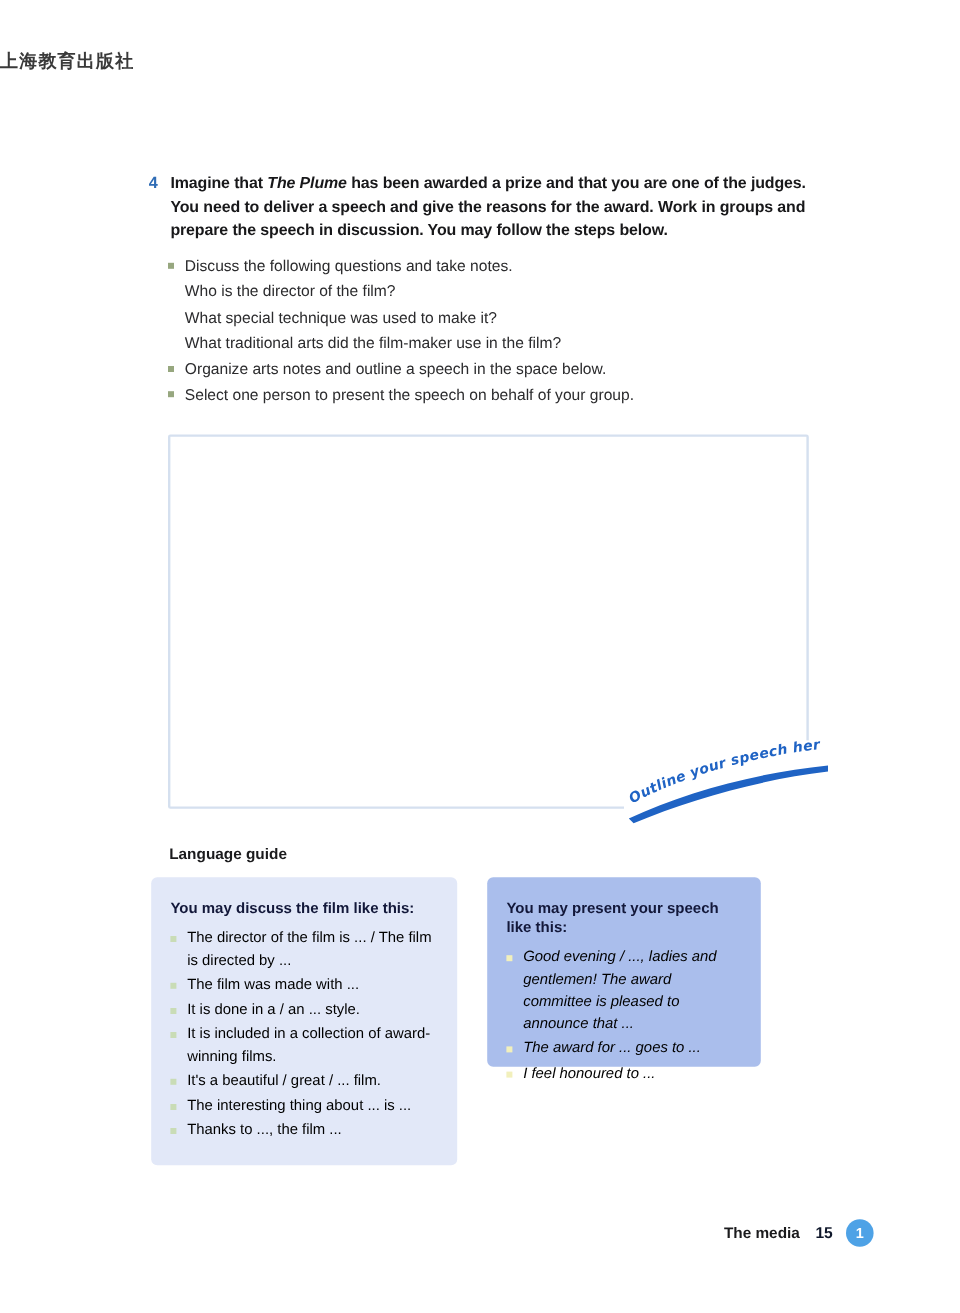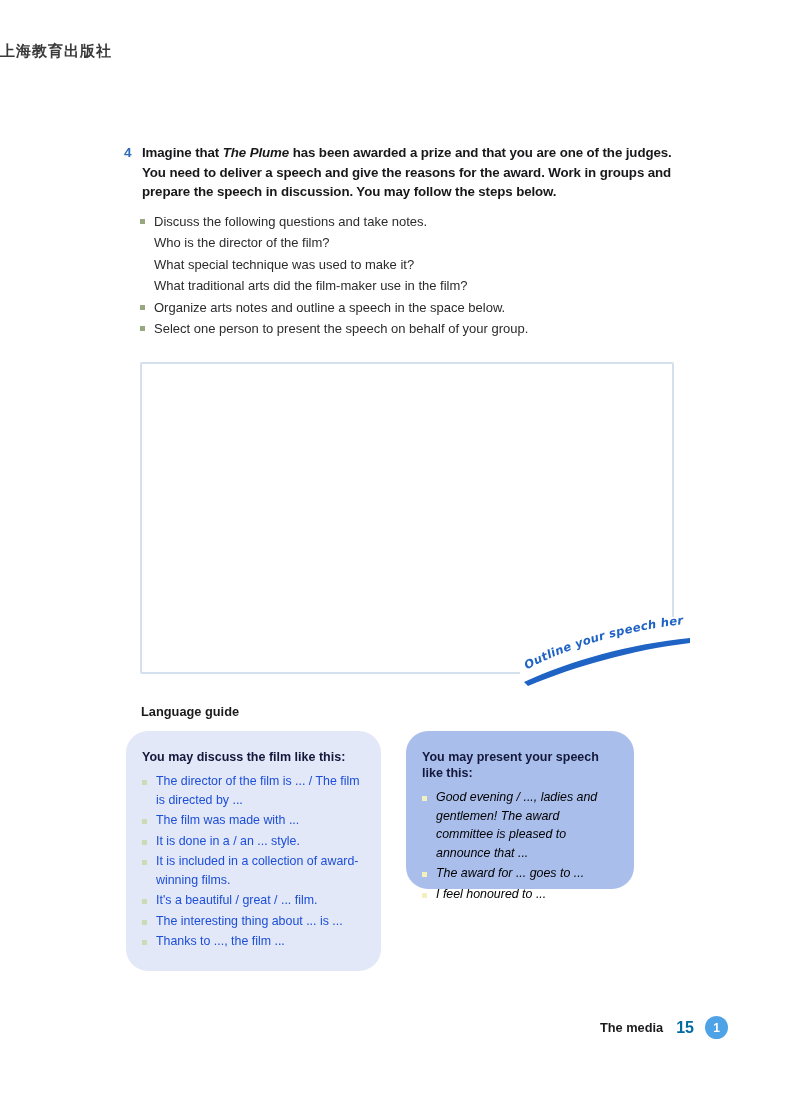--- a/index.html
+++ b/index.html
@@ -136,21 +136,21 @@
     left: 141px;
     top: 704px;
     font-size: 12.8px;
     font-weight: 700;
     color: #1b1b1d;
   }
 
   .card {
     position: absolute;
     box-sizing: border-box;
-    border-radius: 22px;
+    border-radius: 5px;
     padding: 18px 16px 16px 16px;
   }
   .card-a {
     left: 126px;
     top: 731px;
     width: 255px;
     height: 240px;
     background: #e2e8f8;
   }
   .card-b {
@@ -180,41 +180,41 @@
     display: block;
     width: 5px;
     height: 5px;
   }
   .card-a .bsq i { background: #c9dcb6; }
   .card-b .bsq i { background: #f2f0bc; }
   .card-li span.txt {
     flex: 1;
     font-size: 12.4px;
     line-height: 18.5px;
-    color: #1d4ed8;
+    color: #000000;
   }
   .card-b .card-li span.txt { color: #000000; font-style: italic; }
 
   
   .footer {
     position: absolute;
     right: 72px;
     bottom: 55px;
     display: flex;
     align-items: center;
   }
   .footer-chapter {
     font-size: 12.8px;
     font-weight: 700;
     color: #1b1b1d;
   }
   .footer-page {
-    font-size: 16px;
-    font-weight: 700;
-    color: #0369a1;
+    font-size: 13px;
+    font-weight: 700;
+    color: #0f172a;
     margin-left: 13px;
   }
   .footer-badge {
     margin-left: 11px;
     width: 23px;
     height: 23px;
     border-radius: 50%;
     background: #4ea2e6;
     color: #ffffff;
     font-size: 12px;

